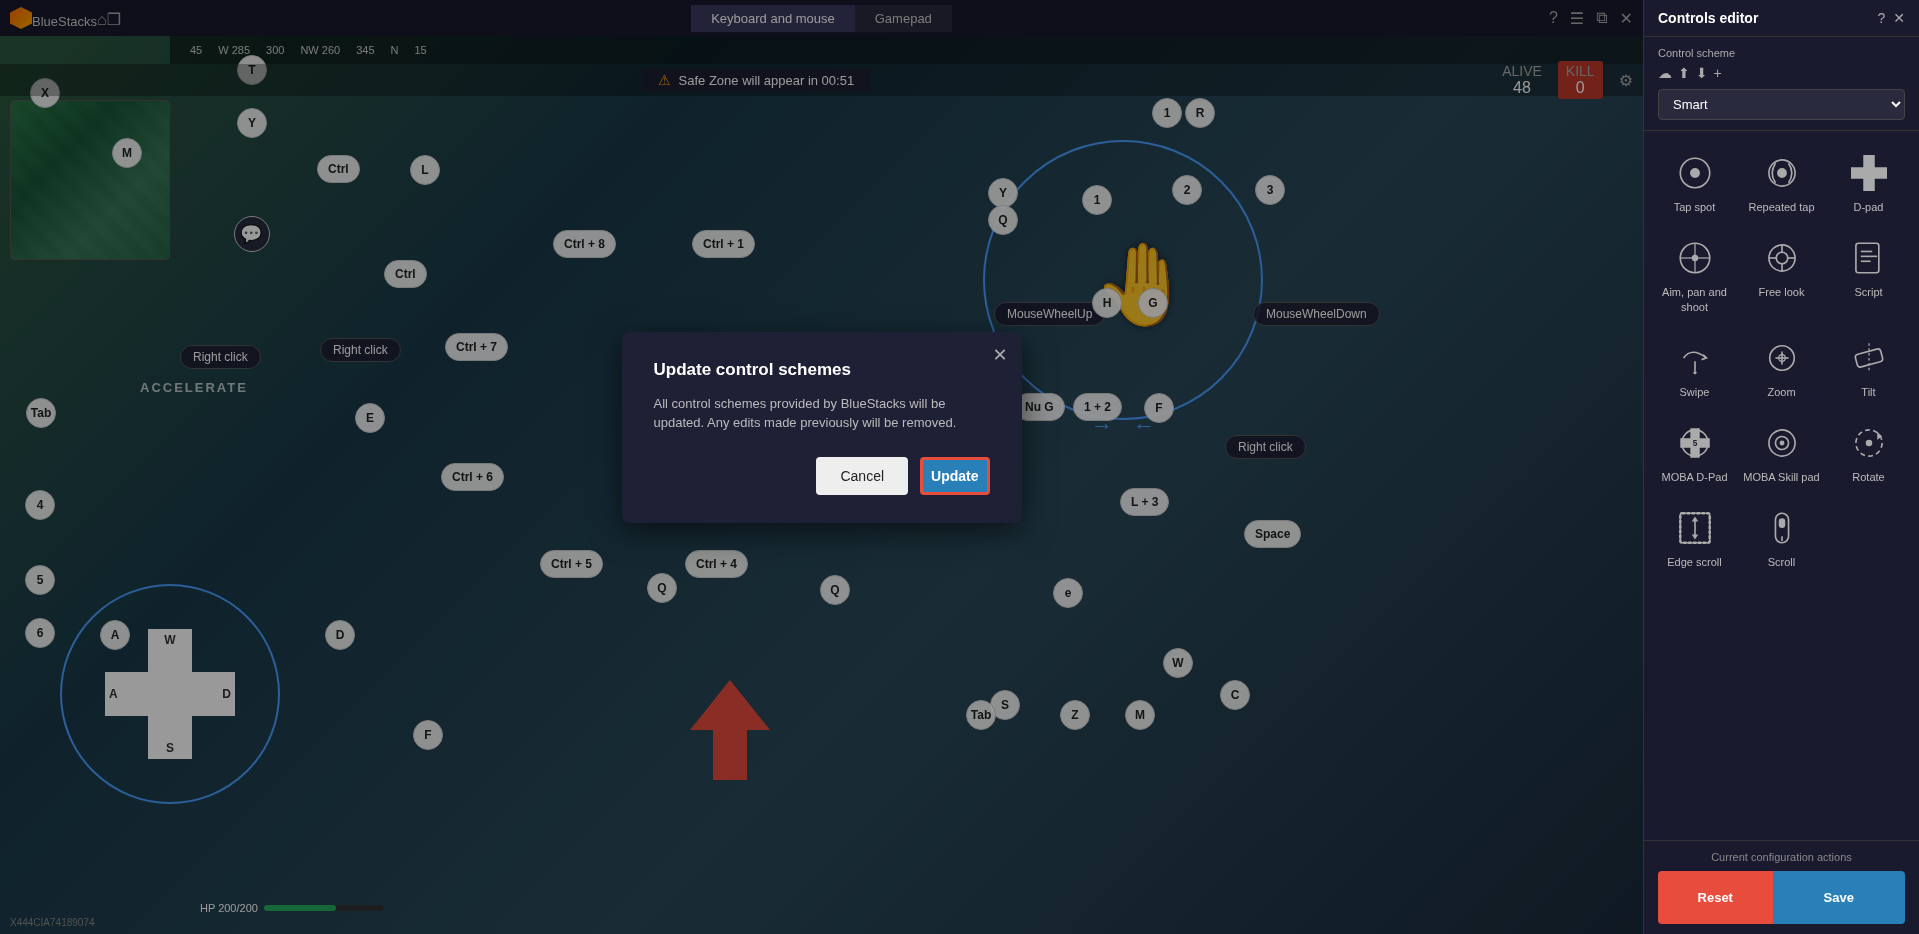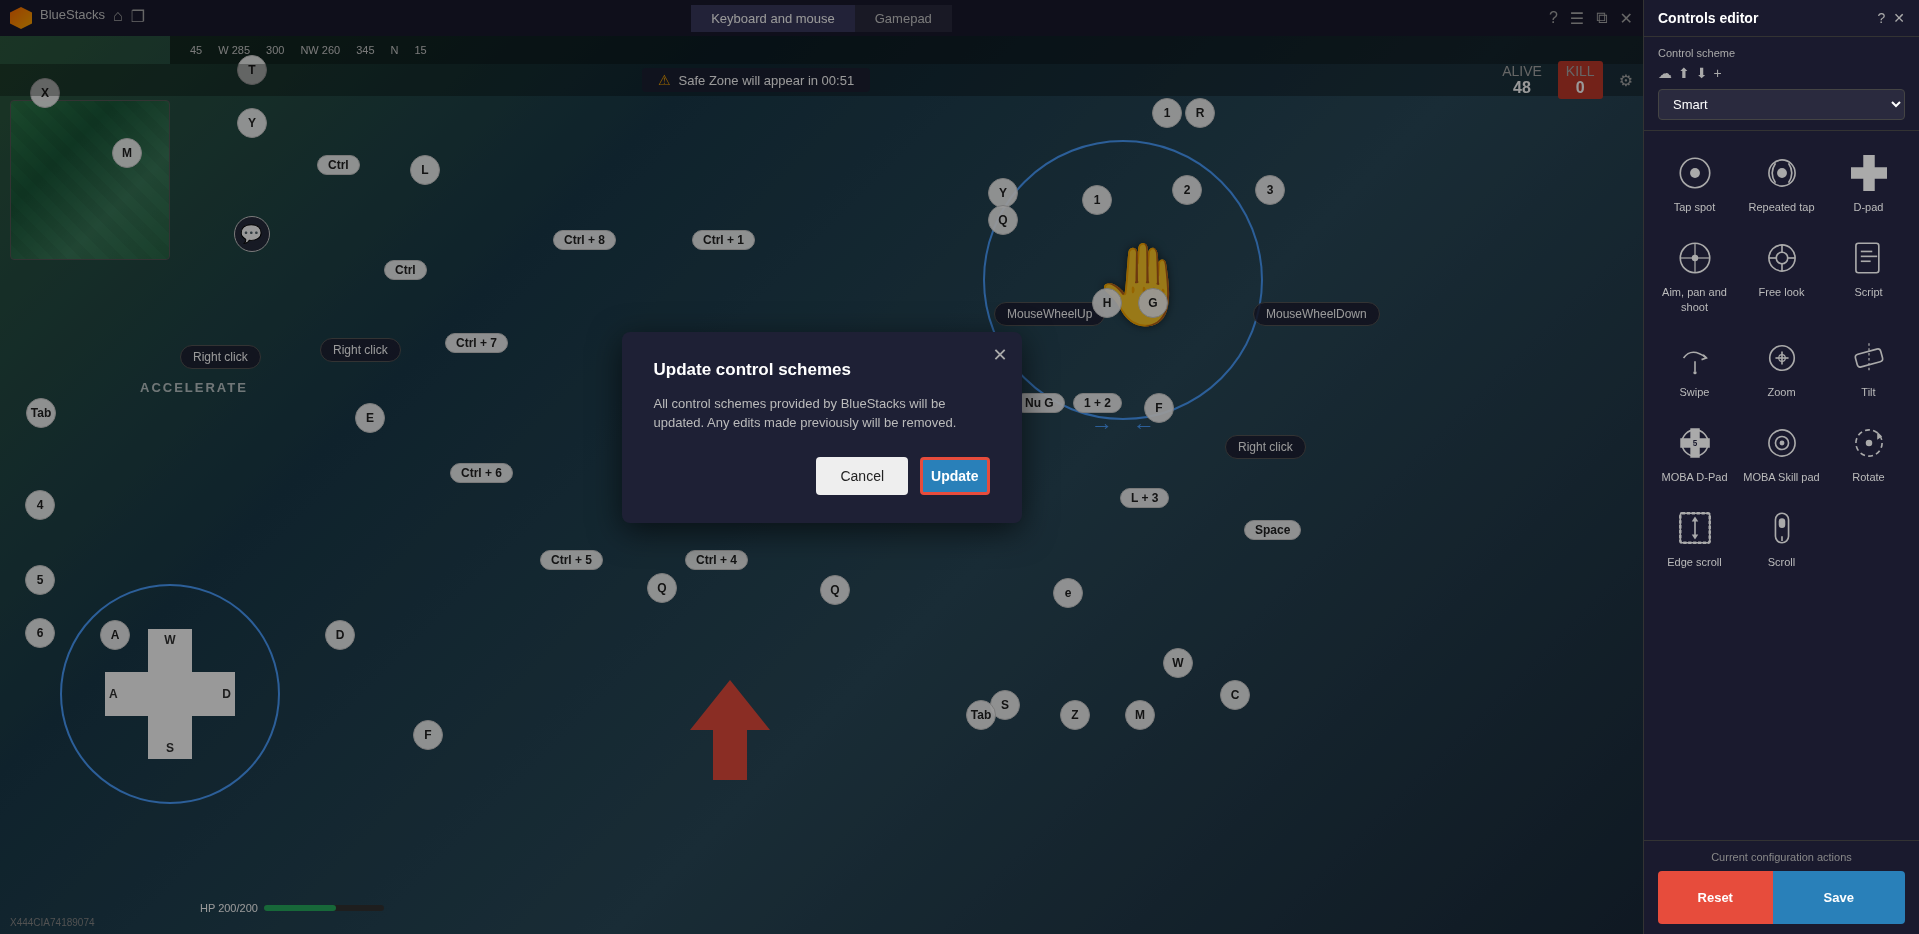--- a/index.html
+++ b/index.html
@@ -20,21 +20,21 @@
     .top-bar {
       position: absolute;
       top: 0; left: 0; right: 0;
       height: 36px;
       background: #1a1a2e;
       display: flex;
       align-items: center;
       z-index: 10;
     }
     .top-bar-left {
-      display: flex; align-items: flex-start; gap: 8px; padding-left: 10px; flex: 1;
+      display: flex; align-items: flex-end; padding-left: 10px; flex: 1;
     }
     .bluestacks-logo {
       width: 22px; height: 22px;
       background: linear-gradient(135deg, #ff6b00, #ffaa00);
       clip-path: polygon(50% 0%, 100% 25%, 100% 75%, 50% 100%, 0% 75%, 0% 25%);
     }
     .bluestacks-label { color: #ccc; font-size: 13px; }
     .top-bar-center { display: flex; align-items: center; gap: 0; }
     .tab-btn {
       padding: 6px 20px;
@@ -66,21 +66,21 @@
       color: #fff;
       padding: 4px 16px;
       border-radius: 4px;
       font-size: 13px;
       display: flex; align-items: center; gap: 8px;
     }
     .warning-icon { color: #ffaa00; font-size: 14px; }
     .hud-right { display: flex; gap: 16px; align-items: center; }
     .hud-stat { display: flex; flex-direction: column; align-items: center; }
     .hud-stat-label { color: #aaa; font-size: 14px; }
-    .hud-stat-value { color: #fff; font-size: 16px; font-weight: bold; }
+    .hud-stat-value { color: #fff; font-size: 16px; font-weight: normal; }
     .hud-alive { }
     .hud-kill { background: #c0392b; padding: 2px 8px; border-radius: 3px; }
     .hud-settings { color: #aaa; font-size: 16px; cursor: pointer; }
 
     
     .minimap {
       position: absolute;
       top: 68px; left: 10px;
       width: 160px; height: 160px;
       background: linear-gradient(135deg, #2d7a4a, #1a5a3a, #3a7a5a, #2a6a4a);
@@ -103,21 +103,21 @@
       display: flex; align-items: center; justify-content: center;
       font-size: 12px; font-weight: bold;
       border: 1px solid #ccc;
       cursor: pointer;
       white-space: nowrap;
     }
     .key-btn.oval {
       border-radius: 14px;
       padding: 0 10px;
       width: auto;
-      height: 20px;
+      height: 28px;
     }
 
     
     .right-click-badge {
       position: absolute;
       background: rgba(30,30,50,0.85);
       color: #fff;
       border-radius: 14px;
       padding: 4px 12px;
       font-size: 12px;
@@ -459,21 +459,21 @@
     <div class="key-btn" style="top:700px;left:1060px;">Z</div>
     <div class="key-btn" style="top:700px;left:1125px;">M</div>
     <div class="key-btn" style="top:578px;left:1053px;">e</div>
     <div class="key-btn" style="top:648px;left:1163px;">W</div>
     <div class="key-btn" style="top:720px;left:413px;">F</div>
 
     <div class="key-btn oval" style="top:230px;left:553px;">Ctrl + 8</div>
     <div class="key-btn oval" style="top:230px;left:692px;">Ctrl + 1</div>
     <div class="key-btn oval" style="top:260px;left:384px;">Ctrl</div>
     <div class="key-btn oval" style="top:333px;left:445px;">Ctrl + 7</div>
-    <div class="key-btn oval" style="top:463px;left:450px;">Ctrl + 6</div>
+    <div class="key-btn oval" style="top:463px;left:441px;">Ctrl + 6</div>
     <div class="key-btn oval" style="top:550px;left:540px;">Ctrl + 5</div>
     <div class="key-btn oval" style="top:550px;left:685px;">Ctrl + 4</div>
     <div class="key-btn oval" style="top:488px;left:1120px;">L + 3</div>
     <div class="key-btn oval" style="top:520px;left:1244px;">Space</div>
     <div class="key-btn oval" style="top:393px;left:1014px;">Nu G</div>
     <div class="key-btn oval" style="top:393px;left:1073px;">1 + 2</div>
     <div class="key-btn" style="top:393px;left:1144px;">F</div>
 
     <div class="right-click-badge" style="top:345px;left:180px;">Right click</div>
     <div class="right-click-badge" style="top:338px;left:320px;">Right click</div>

